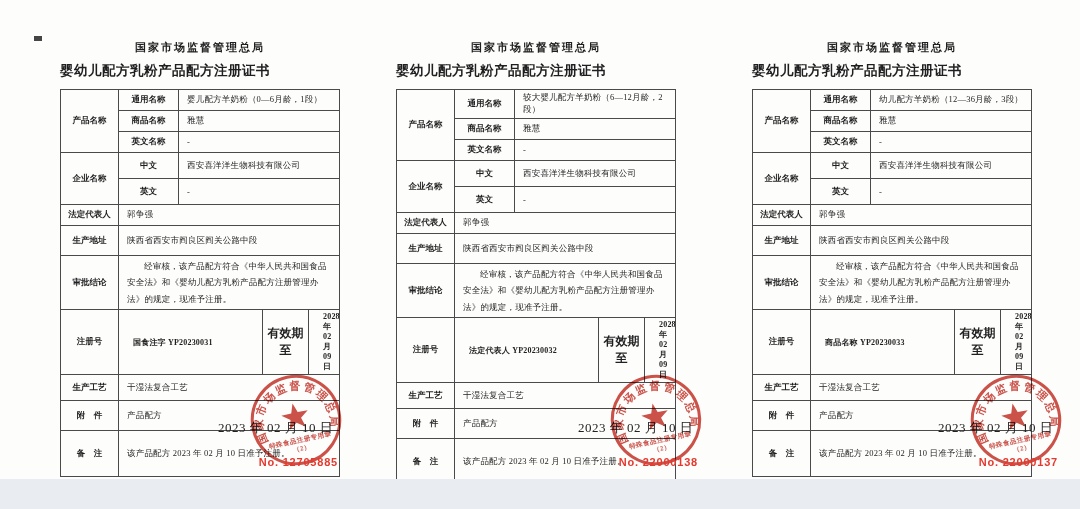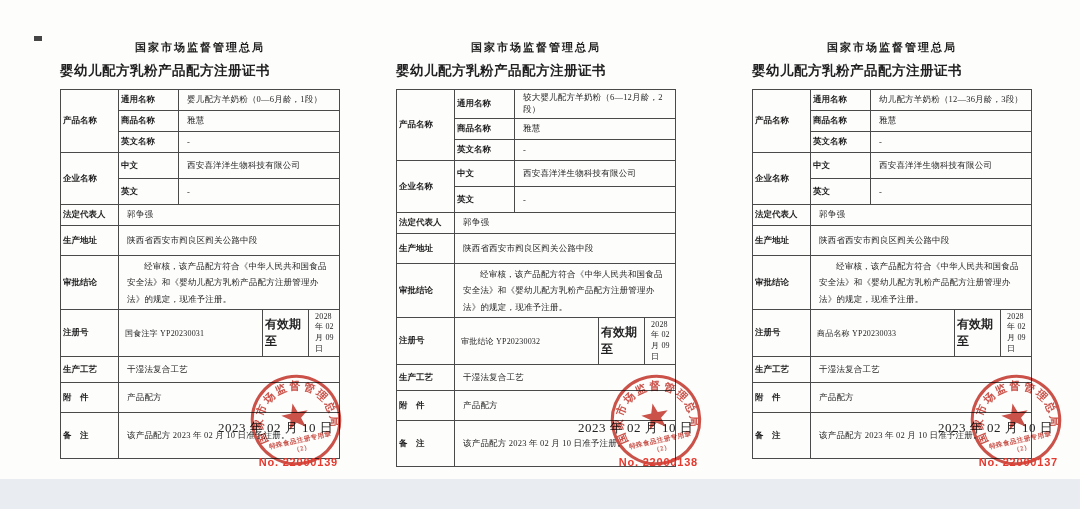--- a/index.html
+++ b/index.html
@@ -7,33 +7,33 @@
   .page { position: relative; width: 1080px; height: 509px; display: flex; background: #14532d; overflow: hidden; }
   .certificate { position: relative; width: 360px; height: 479px; background: #fdfdfc; color: #1f1f1f; flex: 0 0 360px; }
   .cert-inner { width: 280px; padding-top: 40px; }
   .certificate:nth-child(1) .cert-inner { margin-left: 60px; }
   .certificate:nth-child(2) .cert-inner { margin-left: 36px; }
   .certificate:nth-child(3) .cert-inner { margin-left: 32px; }
   .auth { font-size: 11px; font-weight: bold; text-align: center; letter-spacing: 2px; margin-bottom: 7px; }
   .ctitle { font-size: 13.5px; font-weight: bold; text-align: left; letter-spacing: 0.5px; margin-bottom: 9px; }
   table.cert-table { width: 280px; border-collapse: collapse; table-layout: fixed; }
   .cert-table td { border: 1px solid #4a4a4a; font-size: 8.5px; vertical-align: middle; overflow: hidden; }
-  .cert-table td.lab { font-weight: bold; padding: 1px 2px; }
+  .cert-table td.lab { font-weight: bold; text-align: center; padding: 1px 2px; }
   .cert-table td.val { padding: 2px 4px 2px 8px; letter-spacing: 0.2px; }
   tr.r-sub { height: 21px; }
   tr.r-co { height: 26px; }
   tr.r-legal { height: 21px; }
   tr.r-addr { height: 30px; }
   tr.r-concl { height: 54px; }
   tr.r-reg { height: 25px; }
   tr.r-proc { height: 26px; }
   tr.r-att { height: 30px; }
   tr.r-rem { height: 46px; }
   td.concl { line-height: 1.9; text-indent: 2em; padding: 3px 6px 3px 6px; }
-  tr.r-reg td.val { padding-left: 6px; font-size: 8px; }
+  tr.r-reg td.val { padding-left: 14px; font-size: 8px; font-weight: bold; }
   tr.r-reg td.lab.mid { font-size: 12px; }
   .issue-date { position: absolute; left: 218px; bottom: 42px; font-size: 13px; letter-spacing: 0.5px; color: #222; z-index: 1; }
   .serial { position: absolute; right: 22px; bottom: 11px; font-family: "Liberation Sans", "DejaVu Sans", sans-serif; font-size: 11px; font-weight: bold; color: #e6392e; letter-spacing: 0.8px; z-index: 3; }
   .seal { position: absolute; width: 94px; height: 94px; right: 17px; bottom: 12px; transform: rotate(-12deg); opacity: 0.88; mix-blend-mode: multiply; z-index: 2; }
   .seal-ring { fill: none; stroke: #c53a30; stroke-width: 3.2; }
   .seal-arc-text { font-size: 11.5px; font-weight: bold; fill: #c53a30; letter-spacing: 2.5px; }
   .seal-star { fill: #c53a30; }
   .seal-caption { font-size: 7px; font-weight: bold; fill: #c53a30; text-anchor: middle; letter-spacing: 0.5px; }
   .scan-mark { position: absolute; left: 34px; top: 36px; width: 8px; height: 5px; background: #161616; opacity: 0.8; }
   .footer-strip { position: absolute; left: 0; bottom: 0; width: 1080px; height: 30px; background: #e9edf2; }
@@ -116,21 +116,21 @@
     <svg class="seal" viewBox="0 0 100 100">
       <defs>
           <path id="arc-0" d="M 18 70 A 36 36 0 1 1 82 70" fill="none"></path>
         </defs>
       <circle class="seal-ring" cx="50" cy="50" r="46.5"></circle>
       <text class="seal-arc-text"><textPath href="#arc-0" startOffset="50%" text-anchor="middle">国家市场监督管理总局</textPath></text>
       <polygon class="seal-star" points="50,32 53.5,42.1 64.3,42.4 55.7,48.9 58.8,59.1 50,53 41.2,59.1 44.3,48.9 35.7,42.4 46.5,42.1"></polygon>
       <text class="seal-caption" x="50" y="74">特殊食品注册专用章</text>
       <text class="seal-caption" x="50" y="83">（2）</text>
     </svg>
-    <div class="serial">No. 22000139</div>
+    <div class="serial">No. 12705885</div>
   </div>
 
   <div class="certificate">
     <div class="cert-inner">
       <div class="auth">国家市场监督管理总局</div>
       <div class="ctitle">婴幼儿配方乳粉产品配方注册证书</div>
       <table class="cert-table">
         <colgroup>
             <col style="width:58px">
             <col style="width:60px">
@@ -168,21 +168,21 @@
         <tr class="r-addr">
           <td class="lab">生产地址</td>
           <td class="val" colspan="4">陕西省西安市阎良区阎关公路中段</td>
         </tr>
         <tr class="r-concl">
           <td class="lab">审批结论</td>
           <td class="val concl" colspan="4">经审核，该产品配方符合《中华人民共和国食品安全法》和《婴幼儿配方乳粉产品配方注册管理办法》的规定，现准予注册。</td>
         </tr>
         <tr class="r-reg">
           <td class="lab">注册号</td>
-          <td class="val" colspan="2">审批结论 YP20230032</td>
+          <td class="val" colspan="2">法定代表人 YP20230032</td>
           <td class="lab mid">有效期至</td>
           <td class="val">2028 年 02 月 09 日</td>
         </tr>
         <tr class="r-proc">
           <td class="lab">生产工艺</td>
           <td class="val" colspan="4">干湿法复合工艺</td>
         </tr>
         <tr class="r-att">
           <td class="lab">附　件</td>
           <td class="val" colspan="4">产品配方</td>

